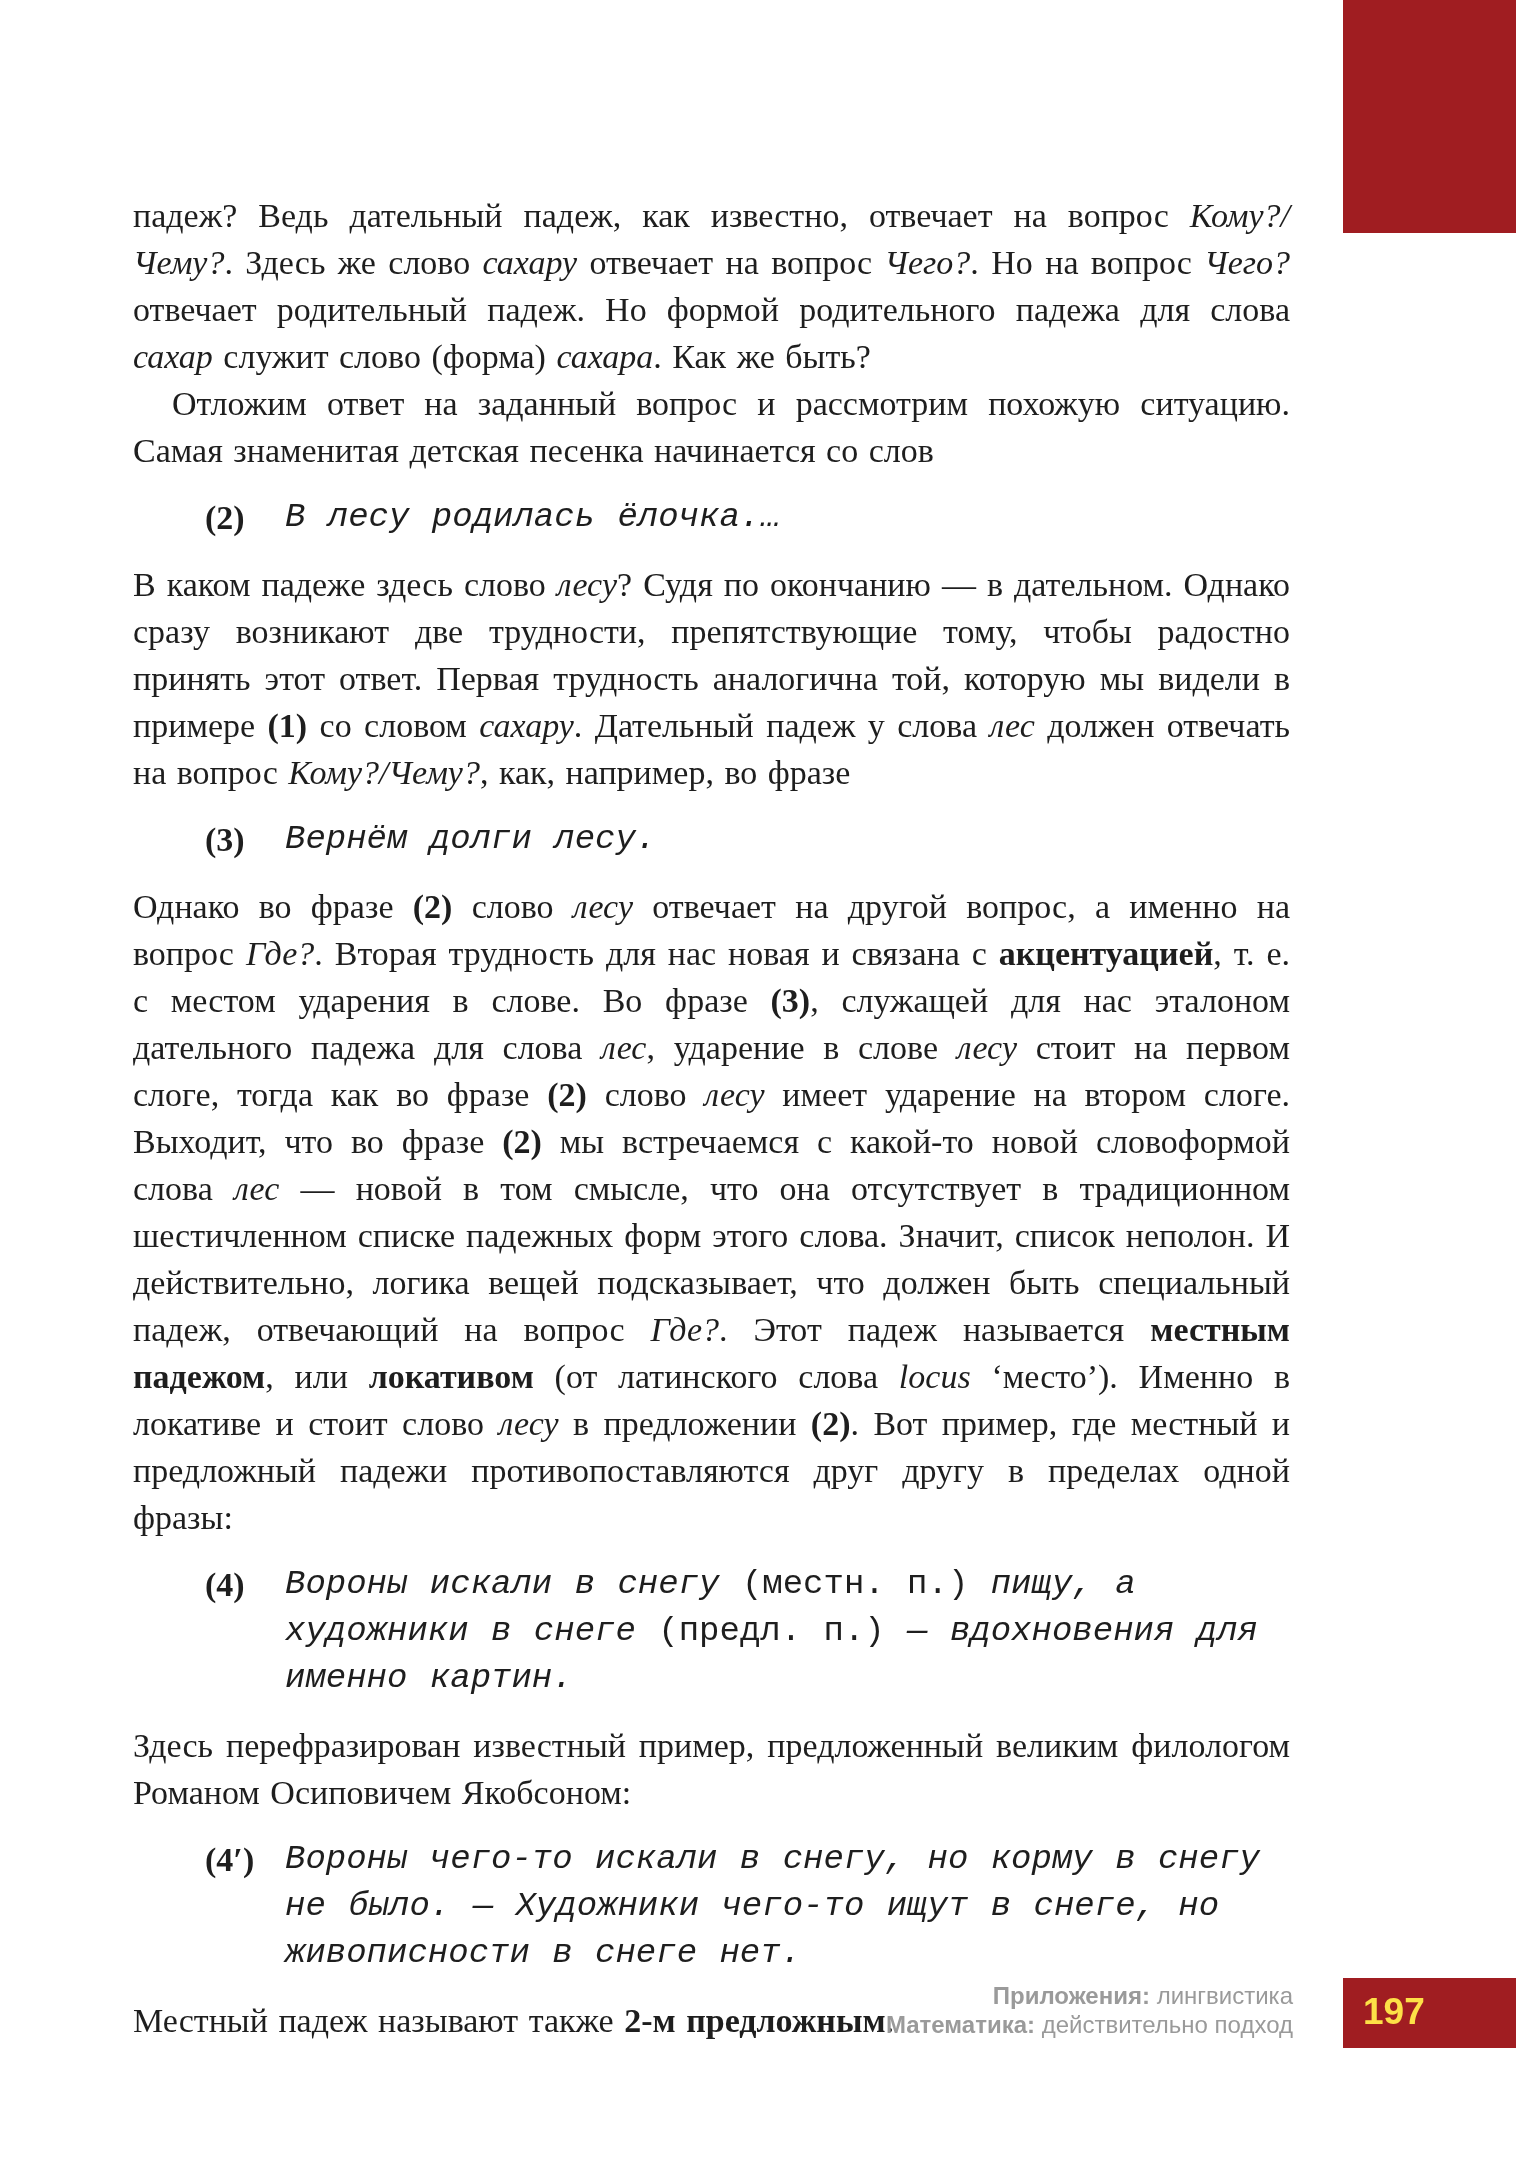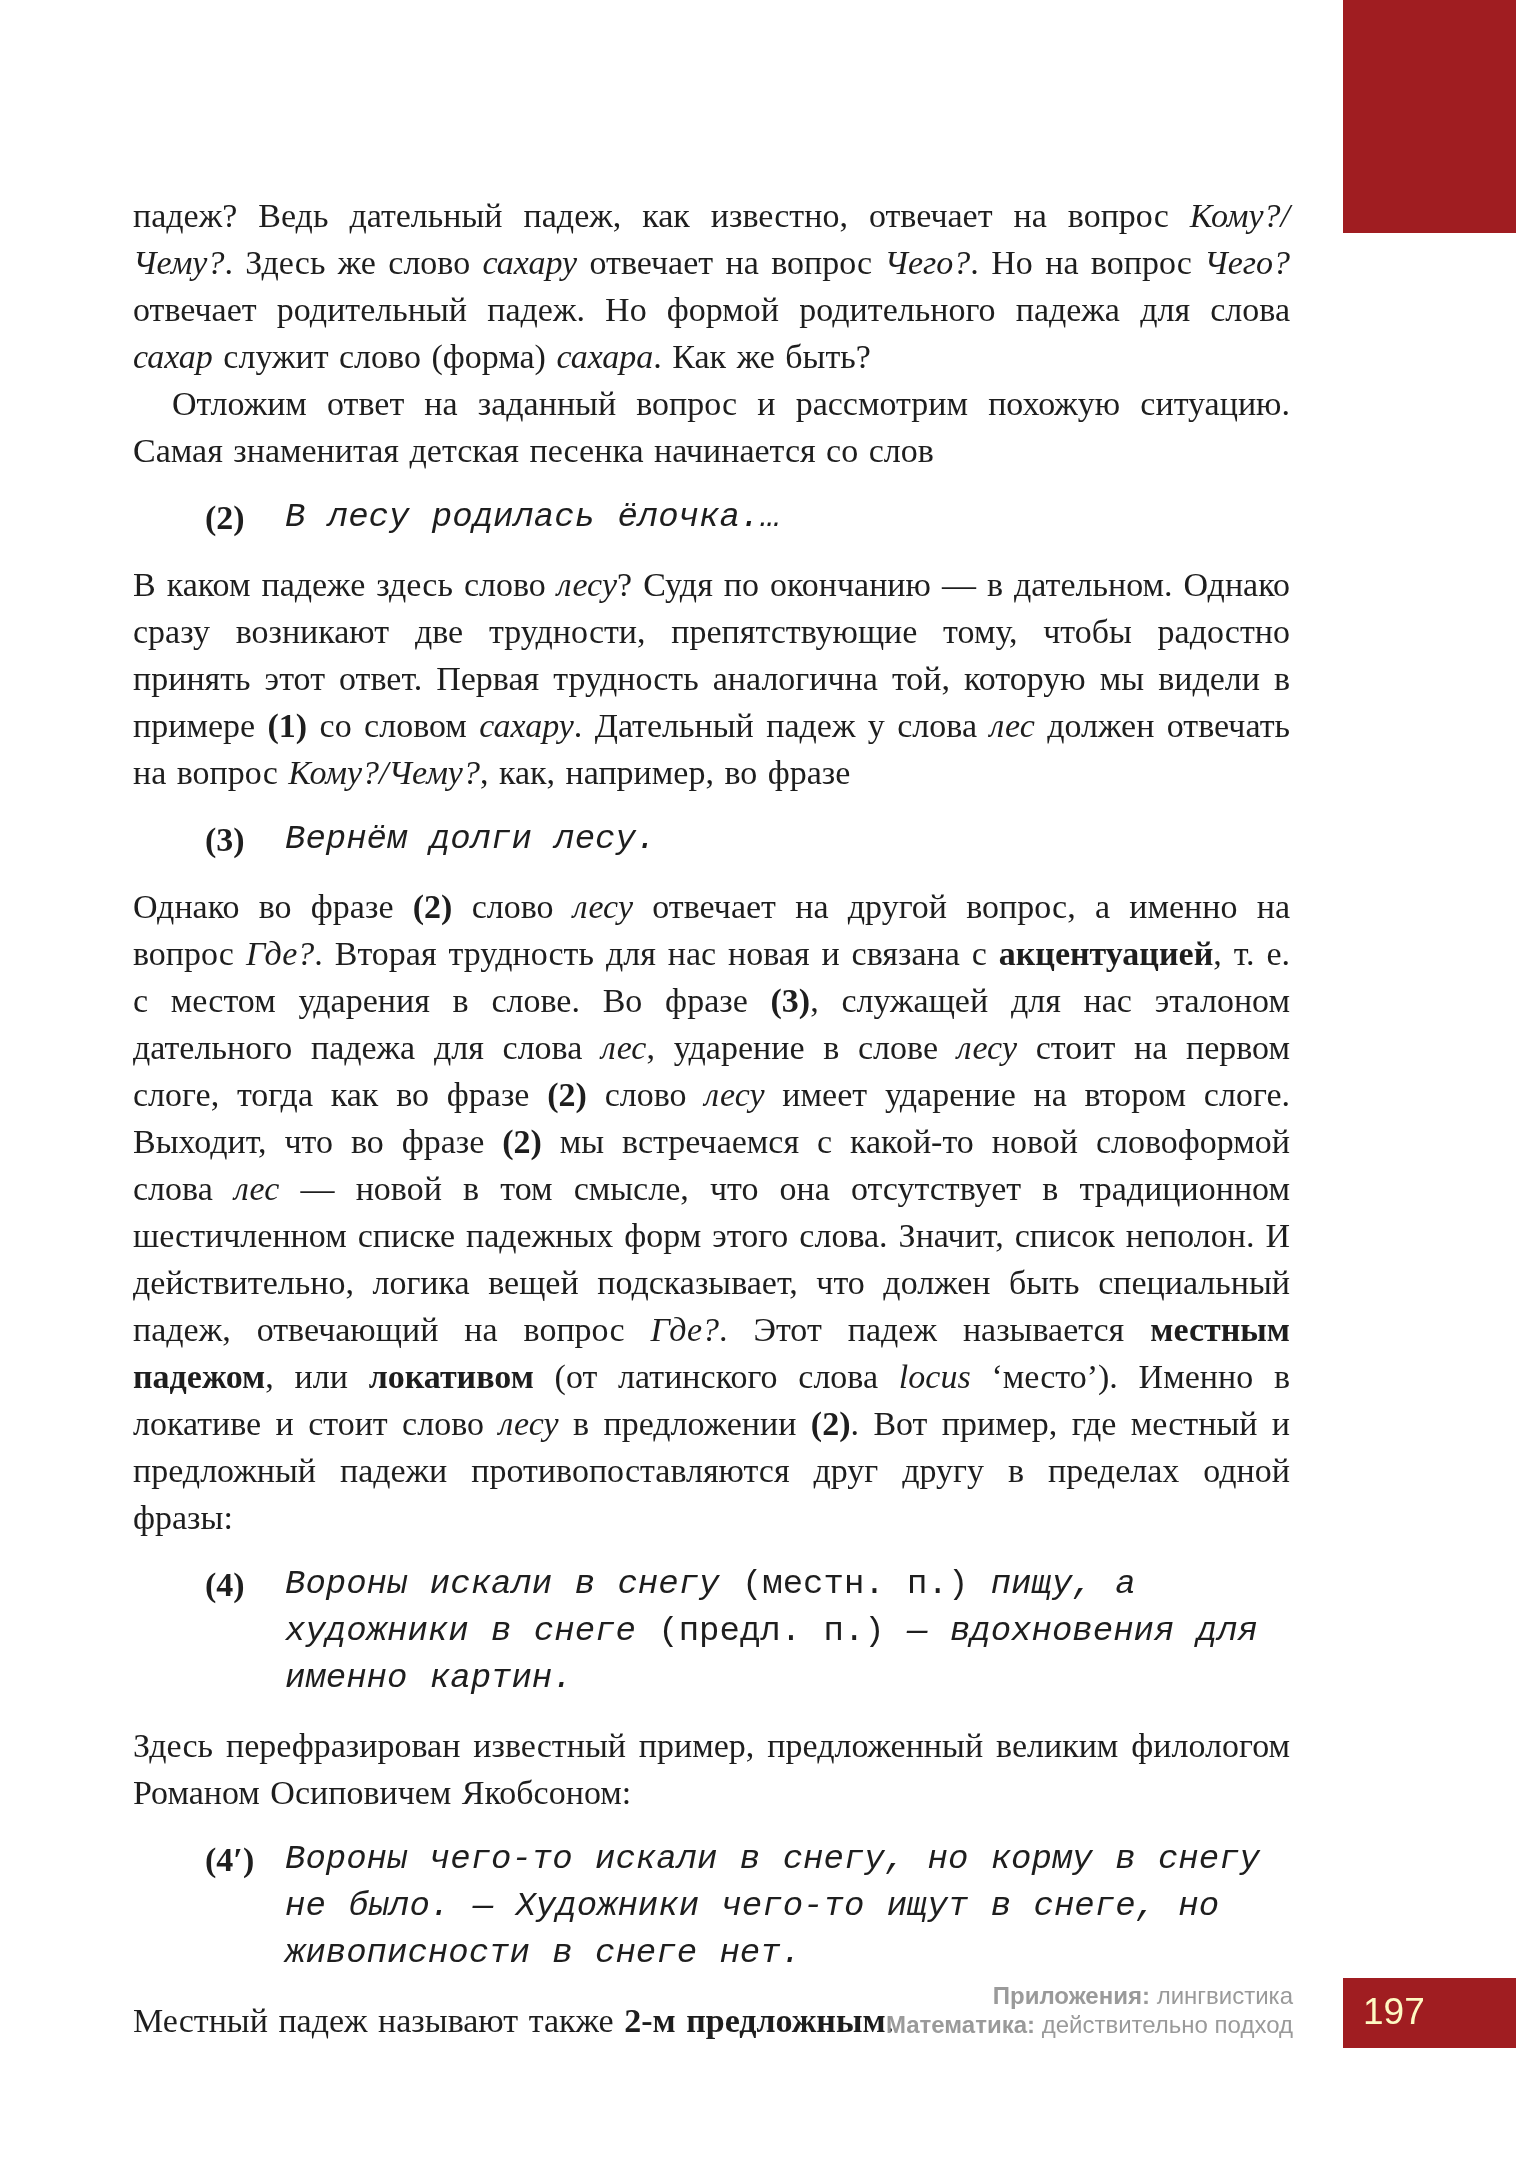--- a/index.html
+++ b/index.html
@@ -29,21 +29,21 @@
   .footer{
     position:absolute;top:1981px;right:223px;text-align:right;
     font-family:"Liberation Sans","DejaVu Sans",sans-serif;
     font-size:24px;line-height:29px;color:#9a9a9a;margin-left:36px;
   }
   .footer b{font-weight:bold;}
   .page-num-box{
     position:absolute;top:1978px;left:1343px;width:173px;height:70px;
     box-sizing:border-box;padding-left:20px;
     font-family:"Liberation Sans","DejaVu Sans",sans-serif;
-    font-size:37px;font-weight:normal;color:#fef9c3;line-height:68px;
+    font-size:37px;font-weight:bold;color:#fde047;line-height:68px;
   }
 </style>
 </head>
 <body>
 
 <div class="corner-block" style="background-color: rgb(160, 29, 33);"></div>
 
 <main class="text-column">
     <p><span>падеж? Ведь дательный падеж, как известно, отвечает на вопрос </span><span class="i">Кому?/Чему?</span><span>. Здесь же слово </span><span class="i">сахару</span><span> отвечает на вопрос </span><span class="i">Чего?</span><span>. Но на вопрос </span><span class="i">Чего?</span><span> отвечает родительный падеж. Но формой родительного падежа для слова </span><span class="i">сахар</span><span> служит слово (форма) </span><span class="i">сахара</span><span>. Как же быть?</span></p>
     <p class="indent"><span>Отложим ответ на заданный вопрос и рассмотрим похожую ситуацию. Самая знаменитая детская песенка начинается со слов</span></p>

